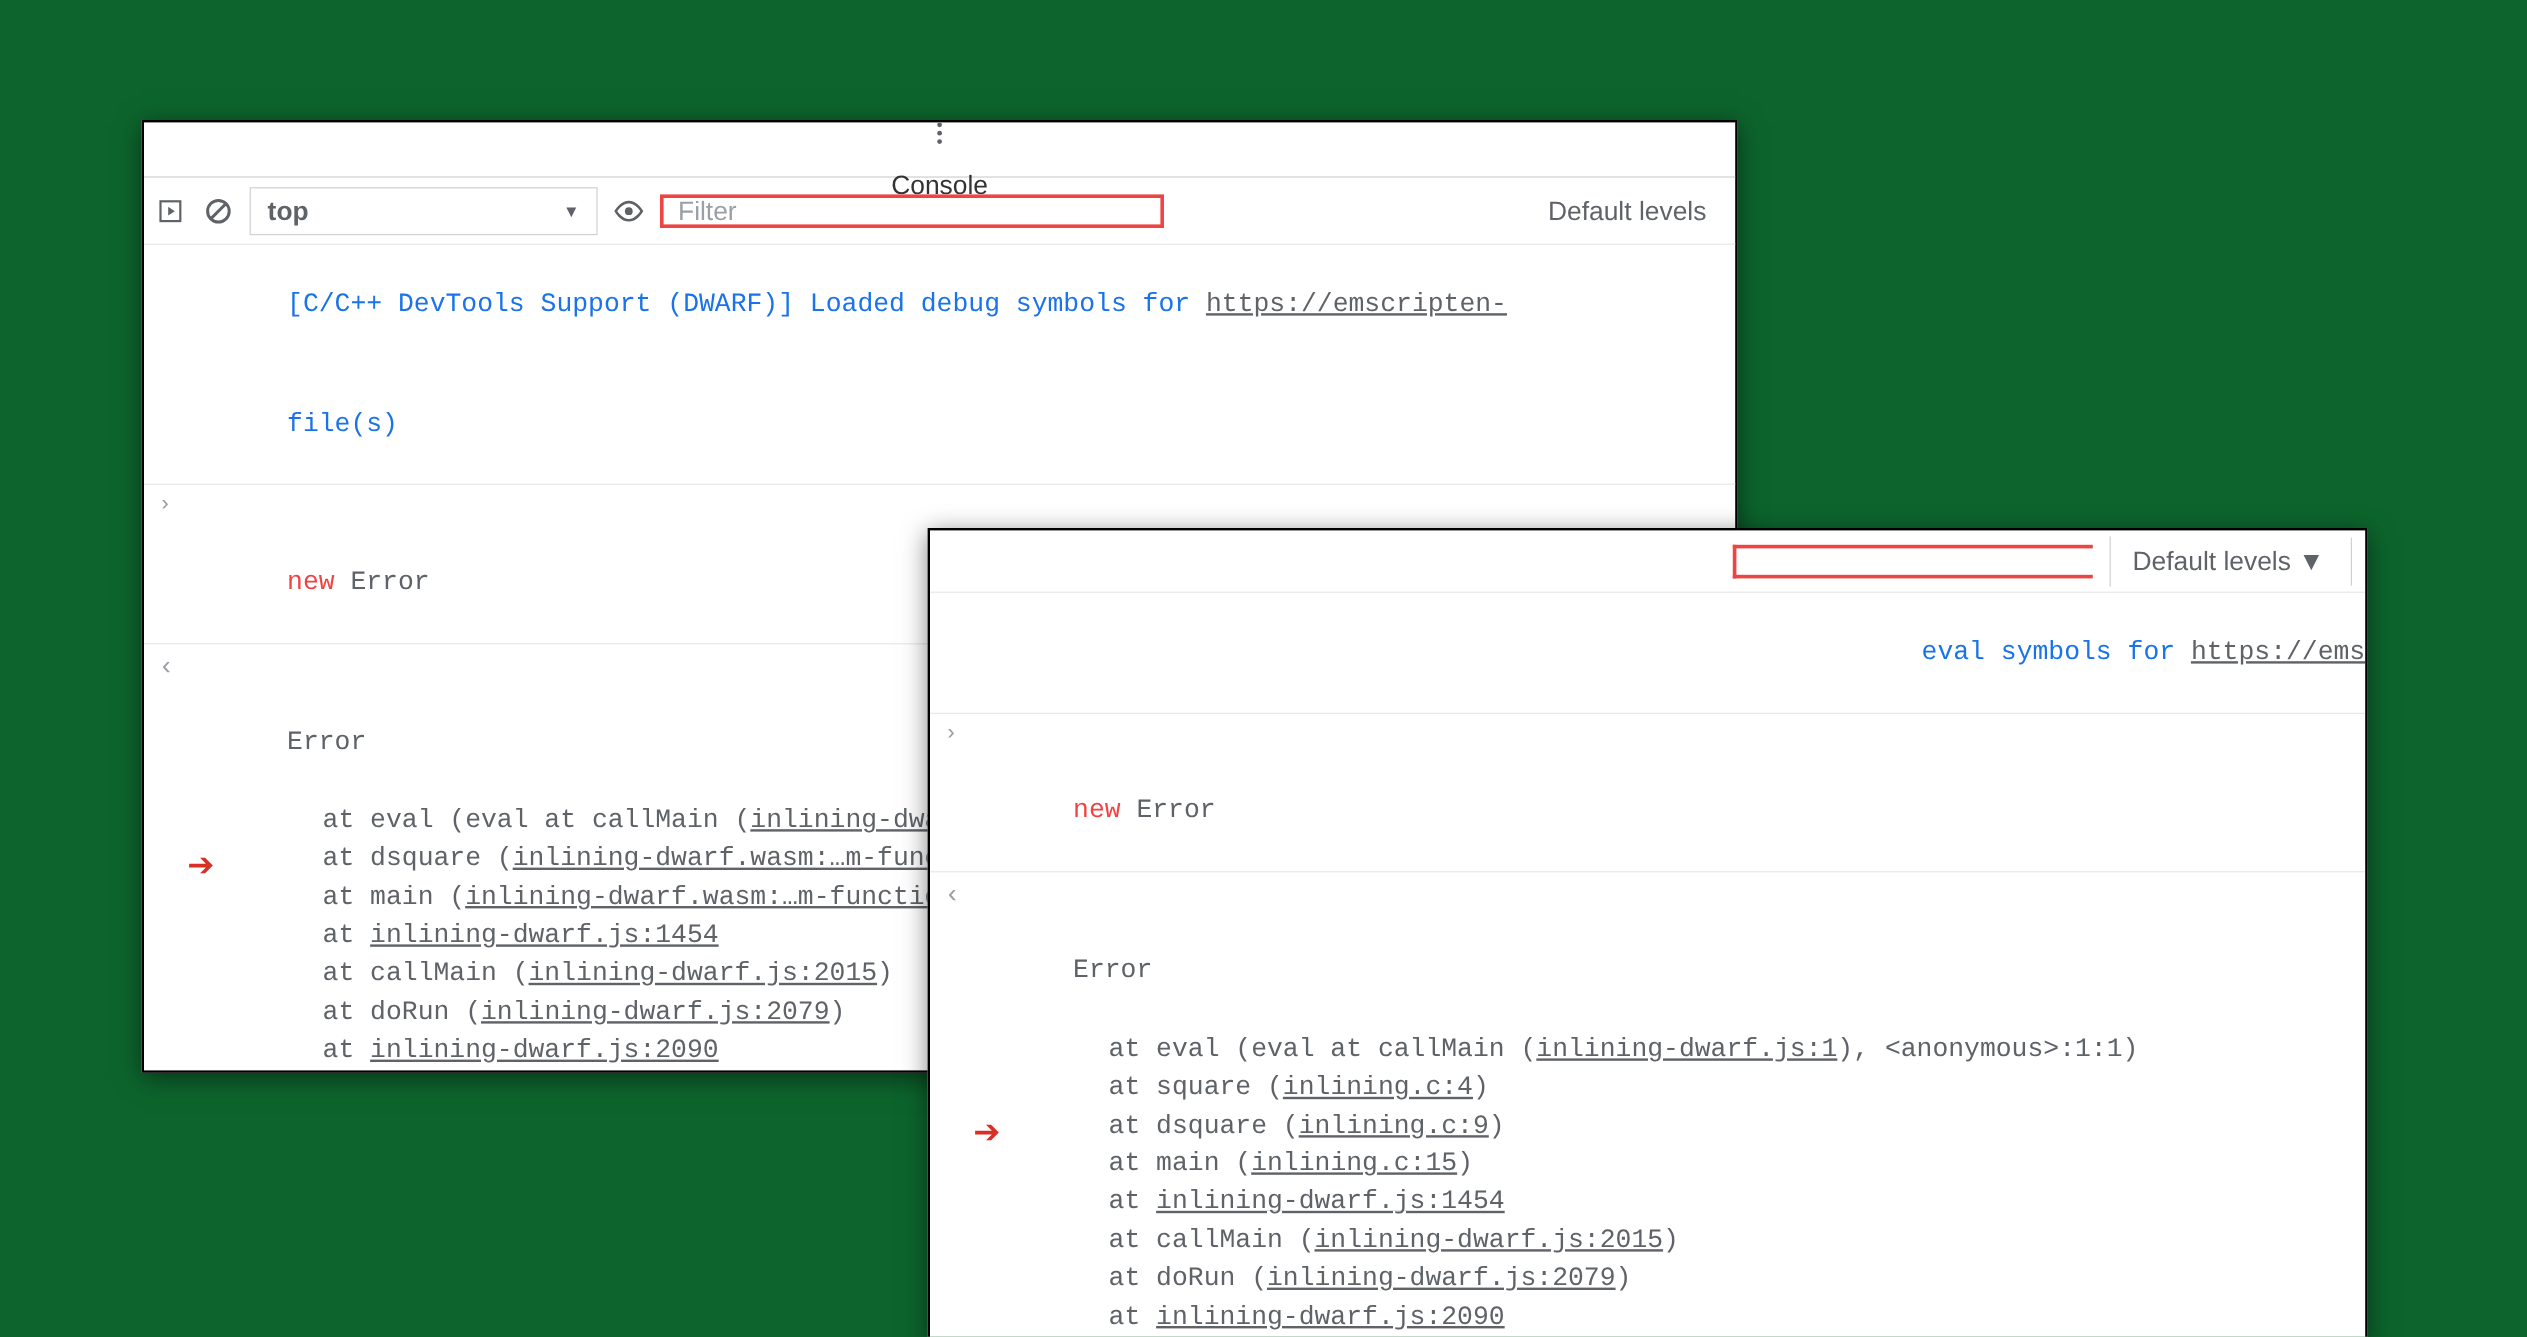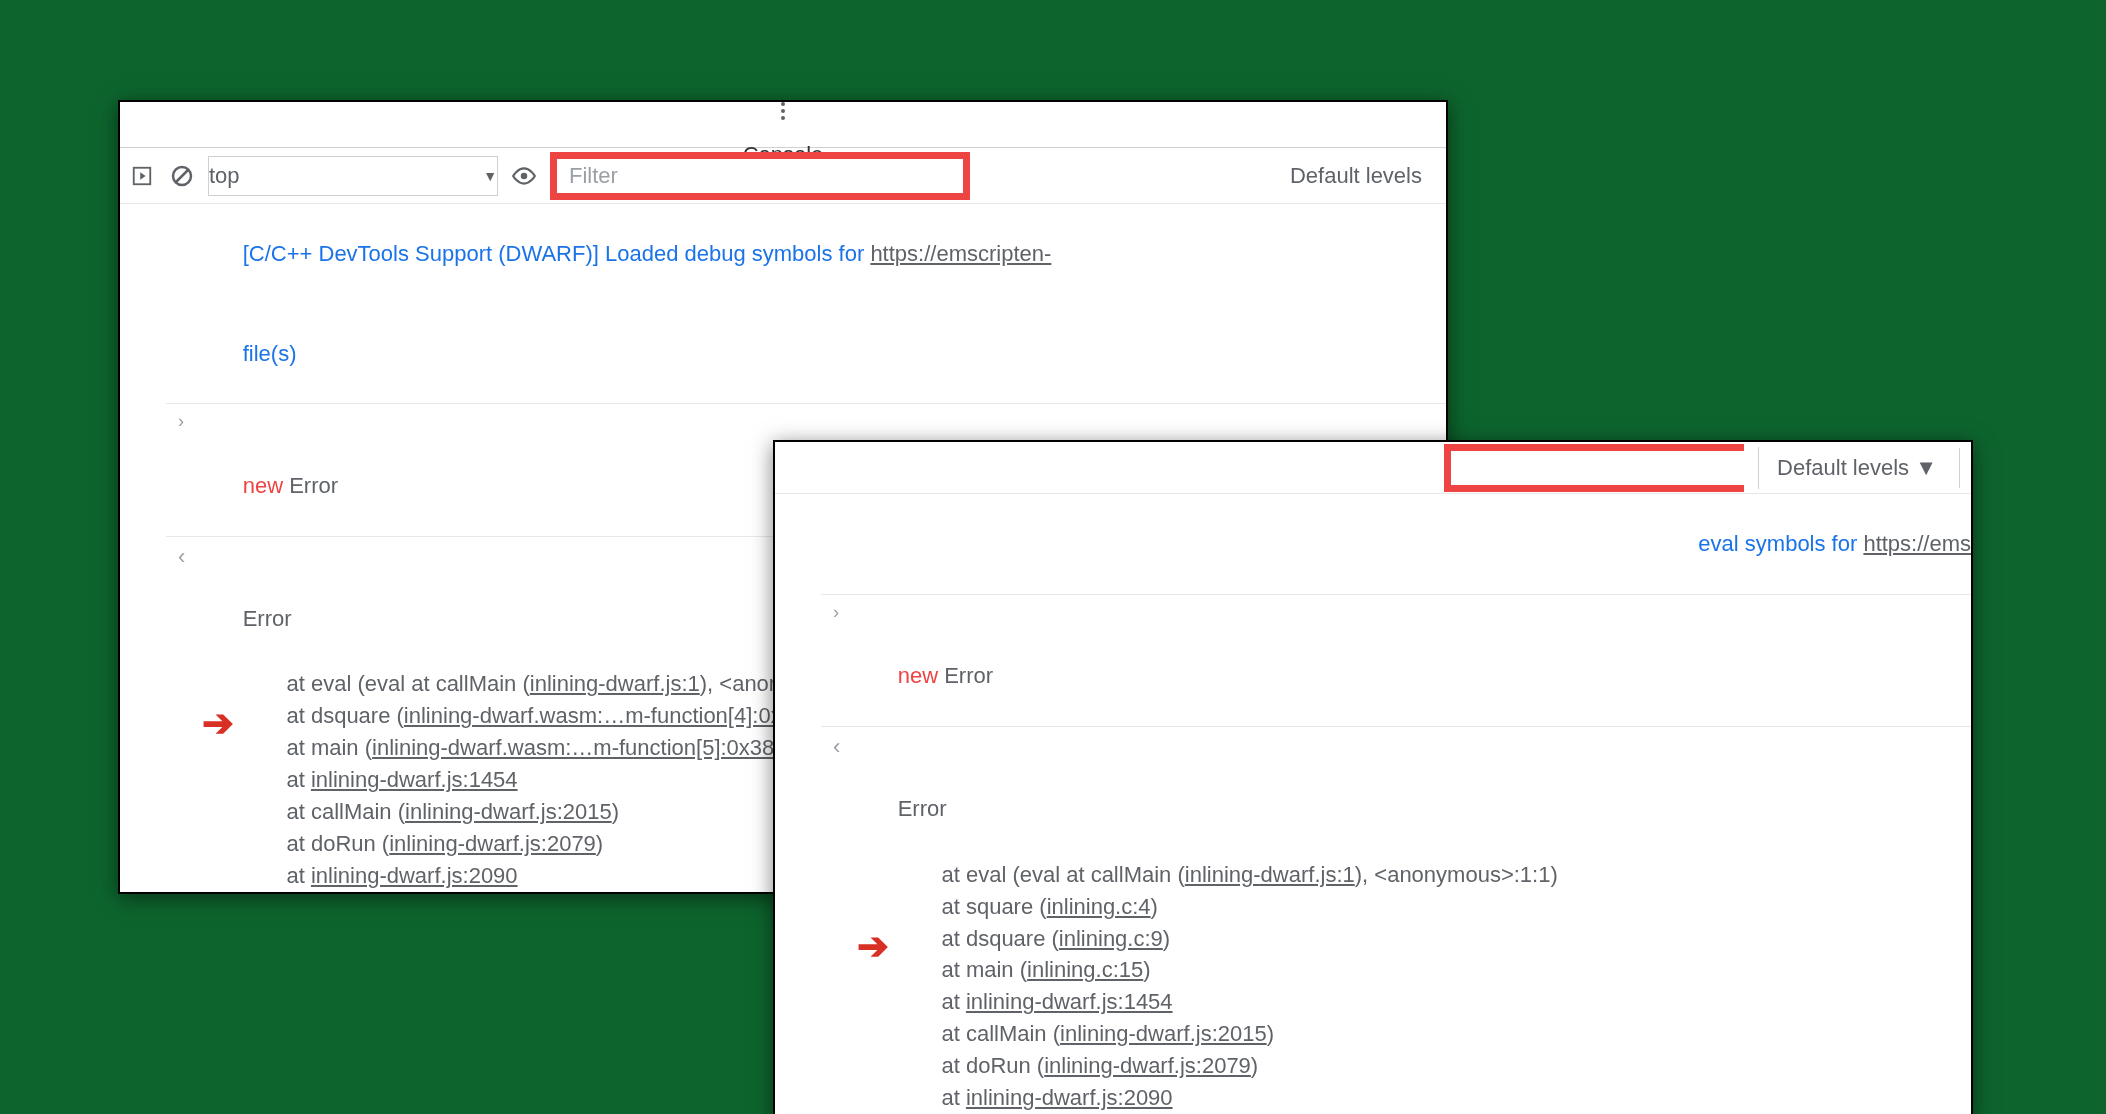--- a/index.html
+++ b/index.html
@@ -57,51 +57,51 @@
   .icon-btn {
     width: 28px; height: 28px;
     display: flex; align-items: center; justify-content: center;
     color: #5f6368;
     cursor: pointer;
   }
   .context-select {
     display: flex; align-items: center;
     border: 1px solid #d0d0d0;
     height: 40px;
-    padding: 0 0;
+    padding: 0 14px;
     font-size: 22px;
     color: #5f6368;
     cursor: pointer;
     min-width: 290px;
     justify-content: space-between;
+    font-weight: bold;
   }
   .eye { color:#5f6368; }
   .filter-input {
-    border: 7px solid #ef4444;
-    height: 48px;
+    border: 3px solid #ef4444;
+    height: 28px;
     width: 420px;
     font-size: 22px;
     padding: 0 12px;
     color:#333;
   }
   .filter-input::placeholder { color:#9aa0a6; }
   .levels {
     font-size: 22px;
     color: #5f6368;
     margin-left: auto;
     padding-right: 16px;
     display:flex; align-items:center; gap:6px;justify-content:center;
   }
   .tri { font-size:14px; color:#5f6368; }
 
   .log-area {
-    font-family: Liberation Sans, sans-serif;
+    font-family: Liberation Mono, monospace;
     font-size: 22px;
     line-height: 1.45;
-    margin-left: 46px;
   }
   .log-line {
     padding: 2px 0 2px 40px;
     position: relative;
     white-space: pre;
   }
   .top-border { border-top: 1px solid #e8e8e8; }
   .caret {
     position: absolute;
     left: 12px;

